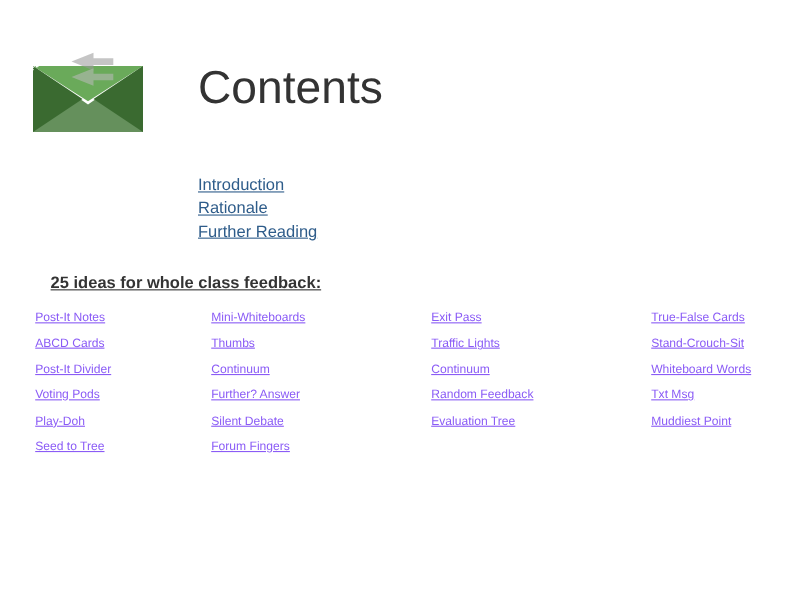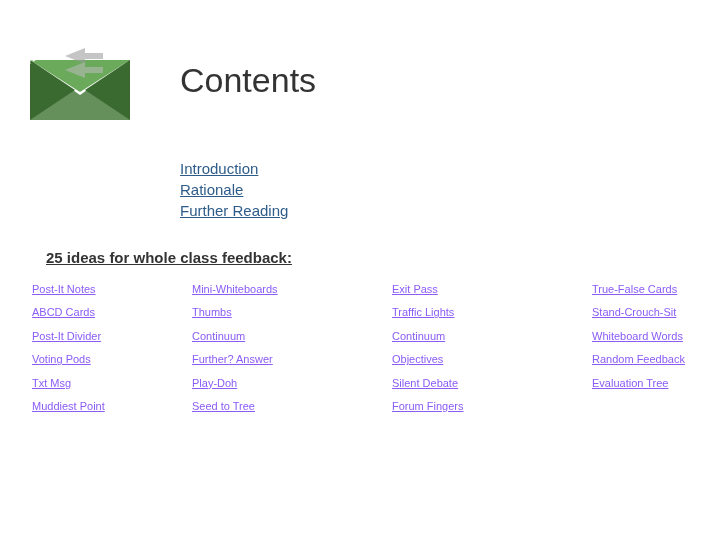--- a/index.html
+++ b/index.html
@@ -25,21 +25,21 @@
     }
 
     .logo {
       width: 120px;
       height: 120px;
       flex-shrink: 0;
       margin-right: 20px;
     }
 
     .title {
-      font-size: 34px;
+      font-size: 42px;
       font-weight: normal;
       color: #333;
       margin-left: 20px;
     }
 
     .nav-links {
       margin-left: 160px;
       margin-bottom: 30px;
     }
 
@@ -121,21 +121,20 @@
       <div class="grid-item">ABCD Cards</div>
       <div class="grid-item">Thumbs</div>
       <div class="grid-item">Traffic Lights</div>
       <div class="grid-item">Stand-Crouch-Sit</div>
       <div class="grid-item">Post-It Divider</div>
       <div class="grid-item">Continuum</div>
       <div class="grid-item">Continuum</div>
       <div class="grid-item">Whiteboard Words</div>
       <div class="grid-item">Voting Pods</div>
       <div class="grid-item">Further? Answer</div>
-      <div class="grid-item">Objectives</div>
       <div class="grid-item">Random Feedback</div>
       <div class="grid-item">Txt Msg</div>
       <div class="grid-item">Play-Doh</div>
       <div class="grid-item">Silent Debate</div>
       <div class="grid-item">Evaluation Tree</div>
       <div class="grid-item">Muddiest Point</div>
       <div class="grid-item">Seed to Tree</div>
       <div class="grid-item">Forum    Fingers</div>
     </div>
 </div>

